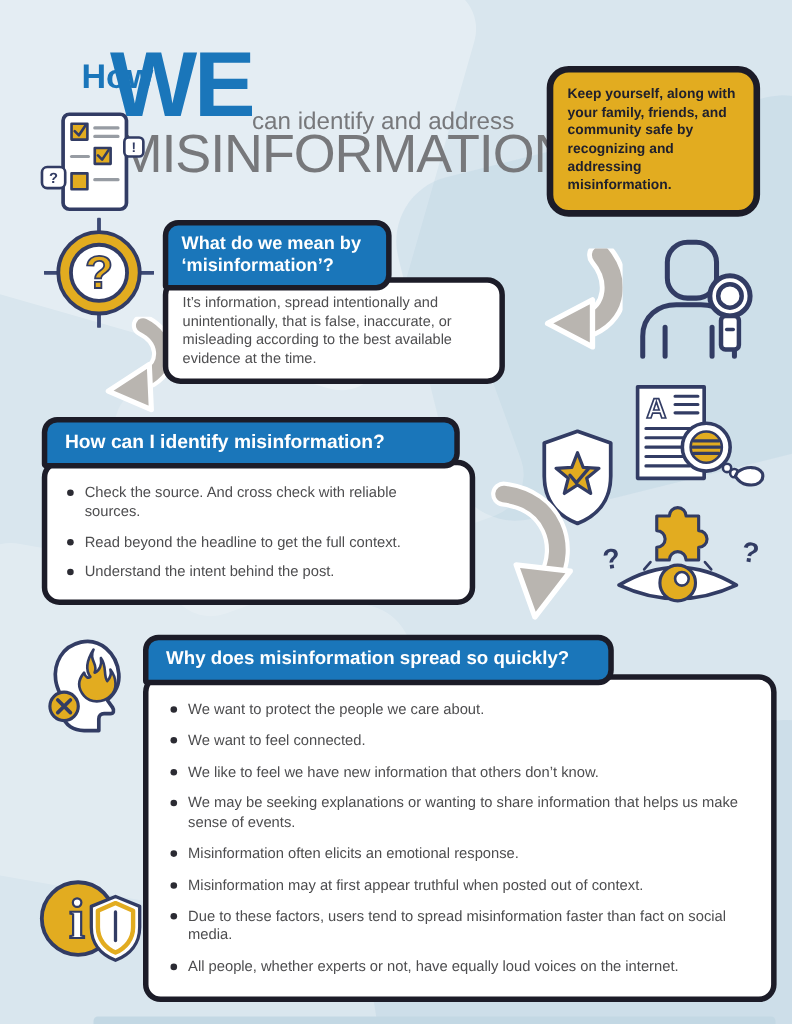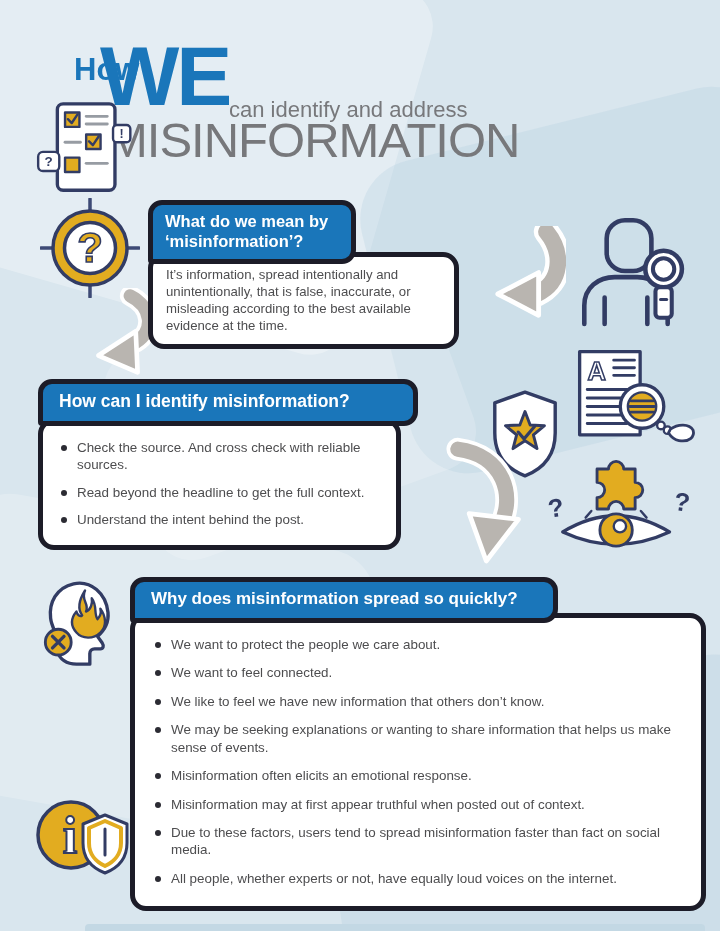--- a/index.html
+++ b/index.html
@@ -27,21 +27,21 @@
     border:6px solid var(--outline);border-radius:20px;padding:11px 13px;
     font-size:12.6px;font-weight:bold;line-height:1.32;color:#20202c;}
   
   .tab{background:var(--blue);border:5px solid var(--outline);border-radius:12px;
     color:#fff;font-weight:bold;z-index:3;}
   .tab1{left:148px;top:200px;width:208px;padding:6px 12px 8px;font-size:16.5px;line-height:1.22;border-radius:14px 14px 14px 4px;}
   .tab2{left:38px;top:379px;width:380px;padding:7px 16px 9px;font-size:17.5px;border-radius:14px 14px 14px 4px;}
   .tab3{left:130px;top:577px;width:428px;padding:7px 16px 9px;font-size:17px;border-radius:14px 14px 14px 4px;}
   .bodybox{background:#fff;border:5px solid var(--outline);border-radius:16px;z-index:2;color:var(--graytext);}
   .body1{left:148px;top:252px;width:311px;padding:9px 12px 9px 13px;font-size:13.2px;line-height:1.3;}
-  .body2{left:38px;top:418px;width:363px;padding:8px 14px 6px;}
+  .body2{left:38px;top:418px;width:394px;padding:8px 14px 6px;}
   .body3{left:130px;top:613px;width:576px;padding:10px 16px 8px;}
   .bodybox ul{list-style:none;}
   .bodybox li{position:relative;font-size:13.4px;line-height:1.3;margin:8px 0 10px;padding-left:20px;}
   .body3 li{margin:8px 0 11px;}
   .bodybox li::before{content:"";position:absolute;left:4px;top:6px;width:6px;height:6px;border-radius:50%;background:#2b2b33;}
   
   .icon svg{display:block;width:100%;height:100%;}
   .st{stroke:var(--navy);stroke-linecap:round;stroke-linejoin:round;fill:none;}
   .f-w{fill:#fff;}.f-y{fill:var(--yellow);}.f-n{fill:var(--navy);stroke:none;}
   .gline{stroke:#979ca3;stroke-linecap:round;fill:none;}
@@ -81,20 +81,23 @@
       <path d="M55 43 L59 47 L65 38" class="st" stroke-width="2.5"></path>
       <rect x="30" y="60" width="15" height="15" class="st f-y" stroke-width="2.5"></rect>
       <path d="M52 66 H74" class="gline" stroke-width="3"></path>
       <rect x="2" y="54" width="22" height="20" rx="5" class="st f-w" stroke-width="2.5"></rect>
       <text x="13" y="69" font-size="14" font-weight="bold" text-anchor="middle" class="f-n">?</text>
       <rect x="80" y="26" width="18" height="18" rx="4" class="st f-w" stroke-width="2.5"></rect>
       <text x="89" y="40" font-size="13" font-weight="bold" text-anchor="middle" class="f-n">!</text>
     </svg>
   </div>
 
+  <div class="abs callout">
+    <span>Keep yourself, along with your family, friends, and community safe by recognizing and addressing misinformation.</span>
+  </div>
 
   <div class="abs icon" style="left:566px;top:208px;width:122px;height:122px;">
     <svg viewBox="0 0 120 120">
       <rect x="40" y="12" width="44" height="50" rx="18" class="st" stroke-width="4.5"></rect>
       <path d="M18 114 V96 C18 78 32 68 48 68 H70 C86 68 100 78 100 96 V114" class="st" stroke-width="4.5"></path>
       <path d="M38 88 V114 M80 88 V114" class="st" stroke-width="4.5"></path>
       <circle cx="96" cy="60" r="18" class="st f-w" stroke-width="4.5"></circle>
       <circle cx="96" cy="60" r="10.5" class="st f-w" stroke-width="4"></circle>
       <rect x="88" y="78" width="16" height="30" rx="4" class="st f-w" stroke-width="4"></rect>
       <path d="M93 90 H99" class="st" stroke-width="3"></path>

